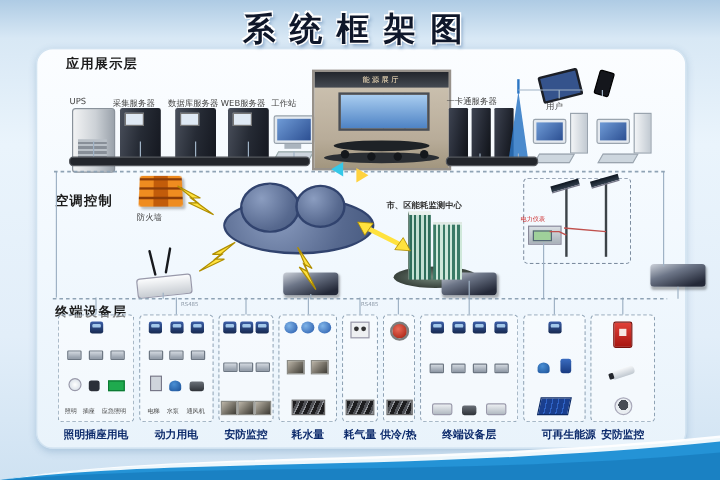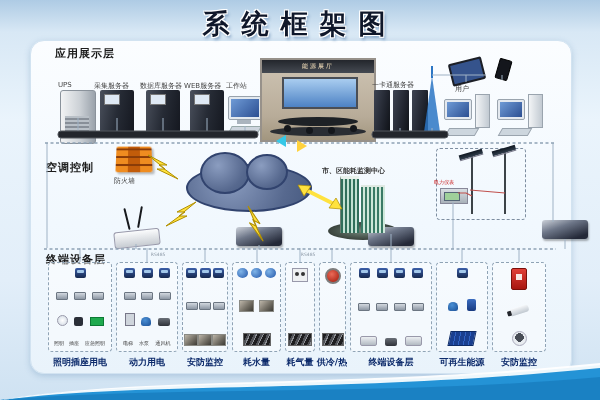--- a/index.html
+++ b/index.html
@@ -408,21 +408,21 @@
       <div class="meter"></div>
     </div>
   <div class="row">
     <div class="pumpI"></div>
     <div class="flowI"></div>
   </div>
   <div class="row">
       <div class="spanelI"></div>
     </div>
 </div>
-<div class="cat-label" style="left:436px;width:52px">可再生能源</div>
+<div class="cat-label" style="left:448px;width:52px">可再生能源</div>
 
 <div class="cat-box" style="left:492px;width:54px">
   <div class="row">
       <div class="fireI"></div>
     </div>
   <div class="row">
       <div class="bcamI"></div>
     </div>
   <div class="row">
       <div class="dcamI"></div>

